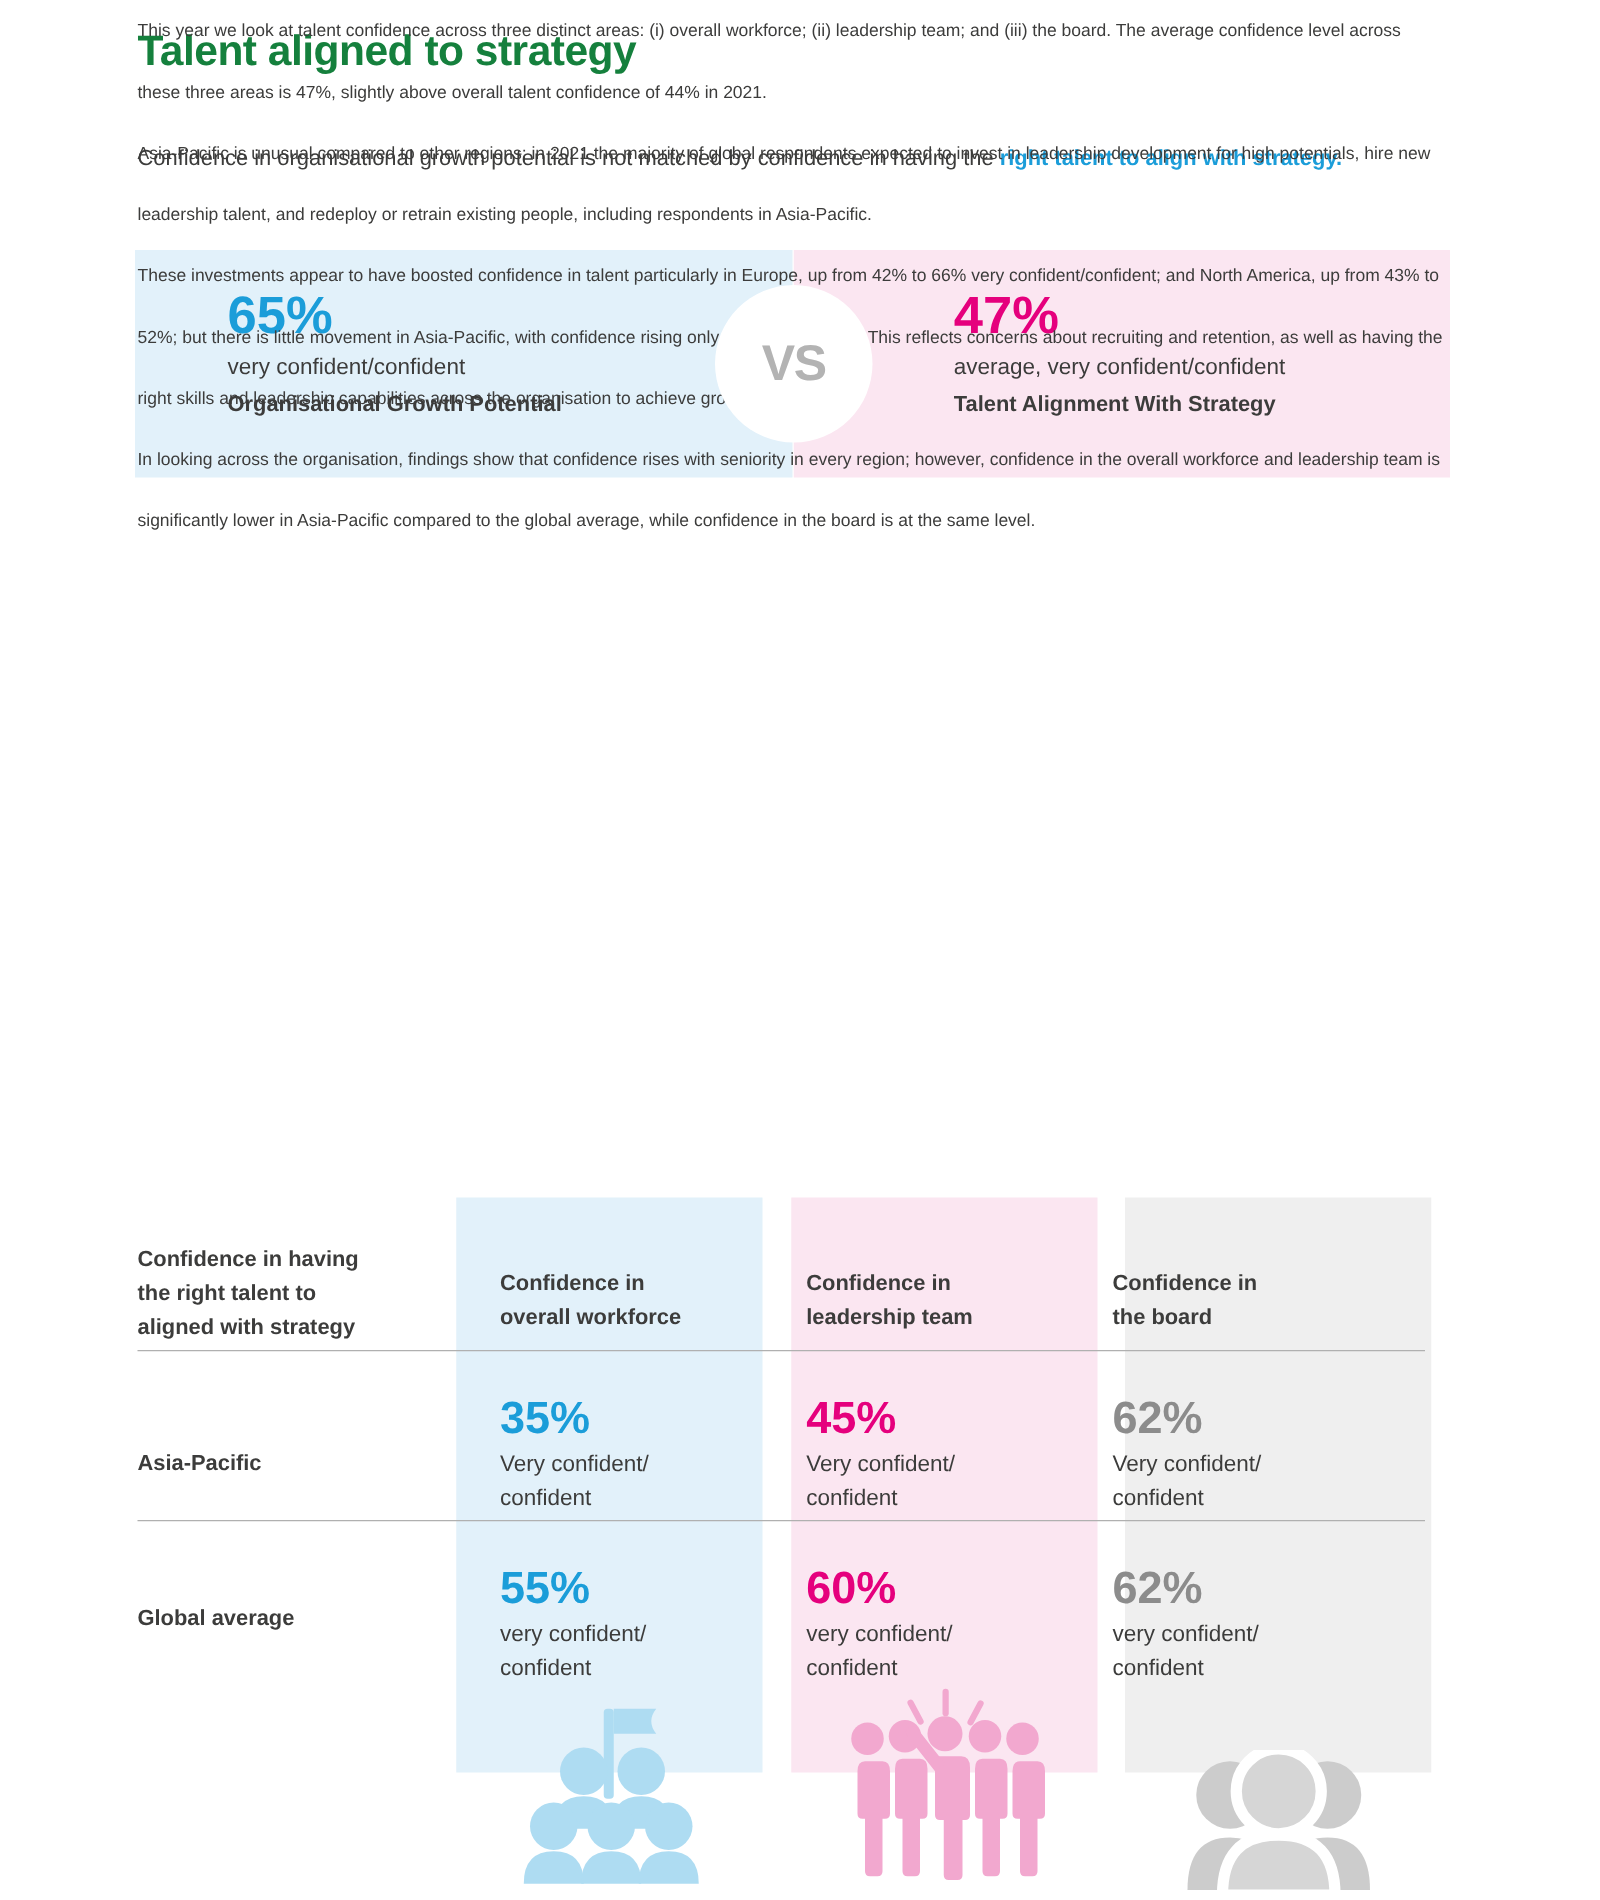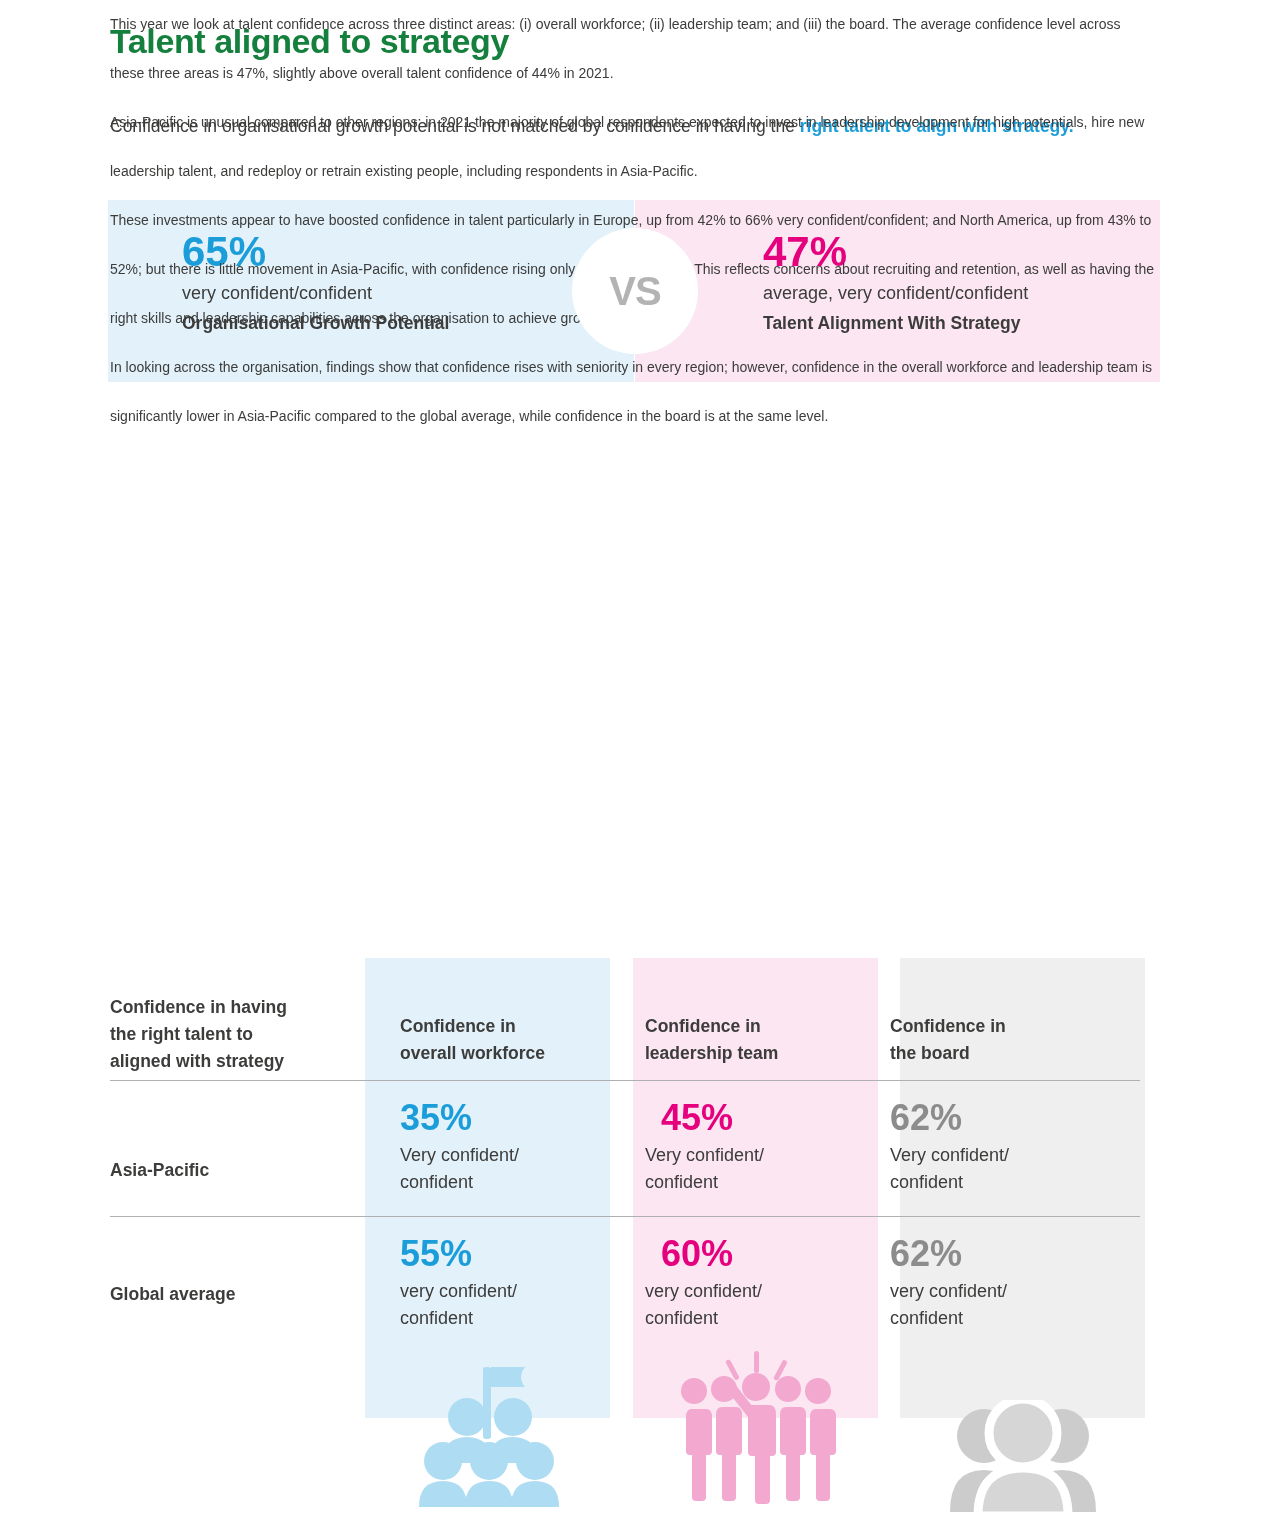--- a/index.html
+++ b/index.html
@@ -111,24 +111,24 @@
 
   
   .drow1 { height: 136px; }
   .drow2 { height: 136px; }
   .rowlabel {
     font-size: 17.5px; font-weight: bold; color: #3c3c3b;
   }
   .drow1 .rowlabel { padding-top: 80px; }
   .drow2 .rowlabel { padding-top: 68px; }
   .statnum {
-    font-size: 36px; font-weight: bold; line-height: 48px; padding-top: 14px;
+    font-size: 36px; font-weight: bold; line-height: 48px; padding-top: 30px;
   }
   .statnum.blue { color: #1b9dd9; }
-  .statnum.pink { color: #e5007d; margin-left: 16px; }
+  .statnum.pink { color: #e5007d; }
   .statnum.grey { color: #8c8c8c; }
   .statsub { font-size: 18px; line-height: 27px; color: #3c3c3b; }
 
   
   .iconzone { position: absolute; left: 110px; top: 1340px; width: 1030px; height: 180px; z-index: 5; }
   .iconslot { position: absolute; top: 0; width: 245px; height: 180px; }
   .slot-blue { left: 255px; }
   .slot-pink { left: 523px; }
   .slot-grey { left: 790px; }
   .iconslot svg { position: absolute; bottom: 0; left: 50%; transform: translateX(-50%); }

